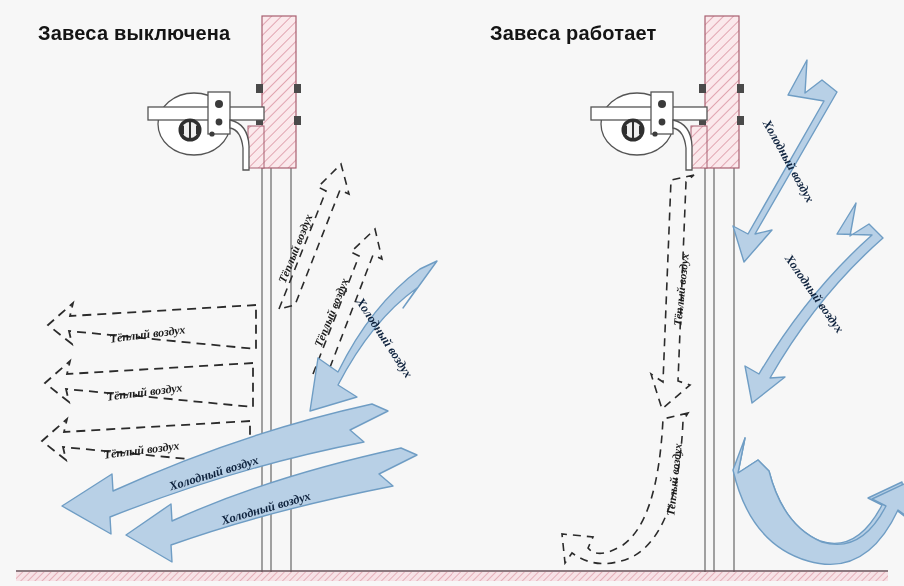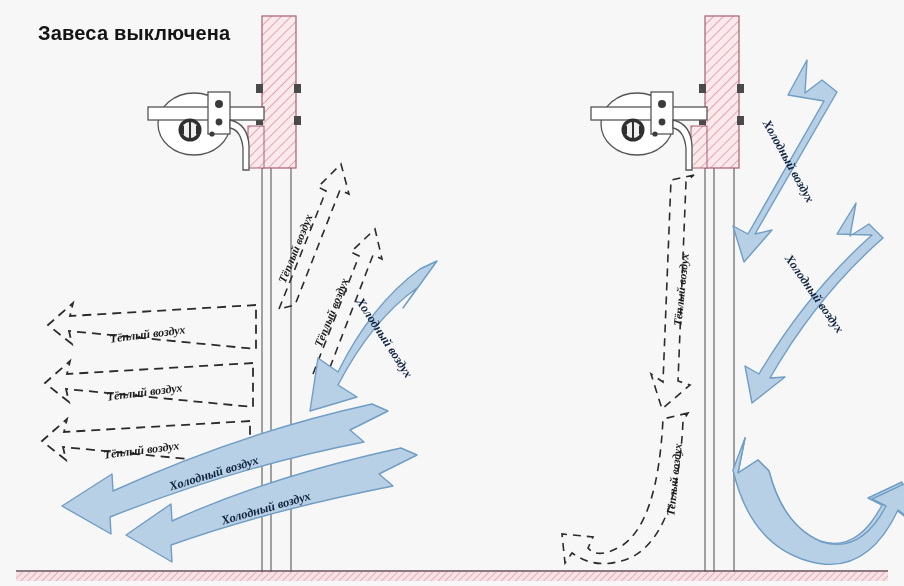--- a/index.html
+++ b/index.html
@@ -150,20 +150,21 @@
       </g>
 
       <g>
         <rect x="16" y="572" width="436" height="9" fill="url(#hatchFloorL)"></rect>
         <line x1="16" y1="571" x2="452" y2="571" stroke="#6a5158" stroke-width="1.6"></line>
       </g>
     </svg>
   </div>
 
   <div class="panel" id="panel-right">
+    <div class="panel-title">Завеса работает</div>
 
     <svg class="panel-svg" viewBox="0 0 452 586">
       <defs>
         <pattern id="hatchWallR" width="7" height="7" patternTransform="rotate(45)" patternUnits="userSpaceOnUse">
           <rect width="7" height="7" fill="#fbe9ec"></rect>
           <line x1="0" y1="0" x2="0" y2="7" stroke="#d98f9d" stroke-width="1.5"></line>
         </pattern>
         <pattern id="hatchFloorR" width="5" height="5" patternTransform="rotate(45)" patternUnits="userSpaceOnUse">
           <rect width="5" height="5" fill="#f7e2e6"></rect>
           <line x1="0" y1="0" x2="0" y2="5" stroke="#d98f9d" stroke-width="1.2"></line>

